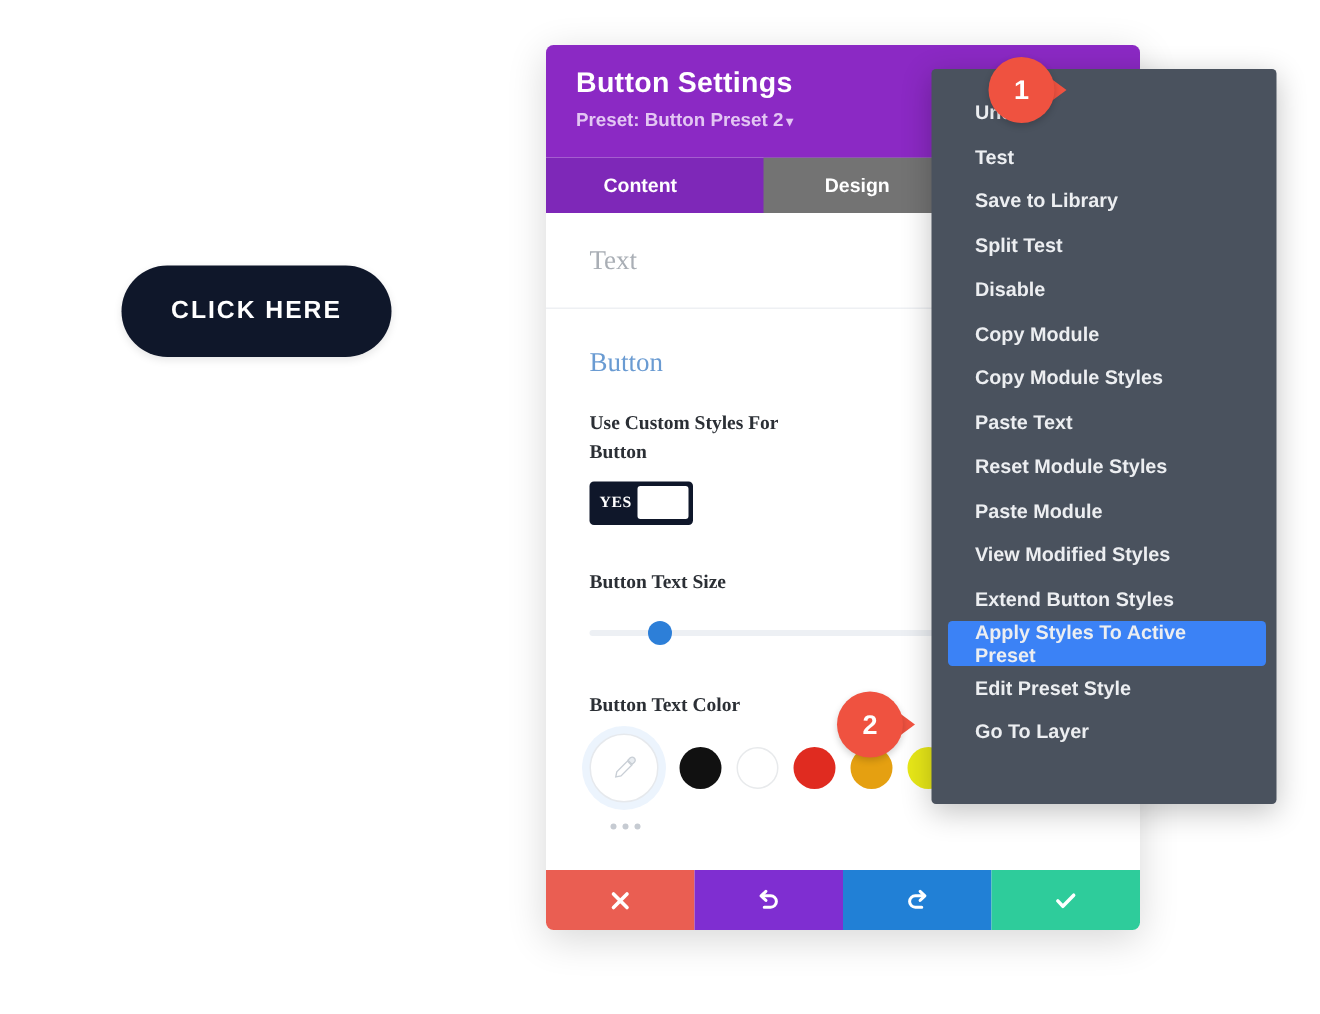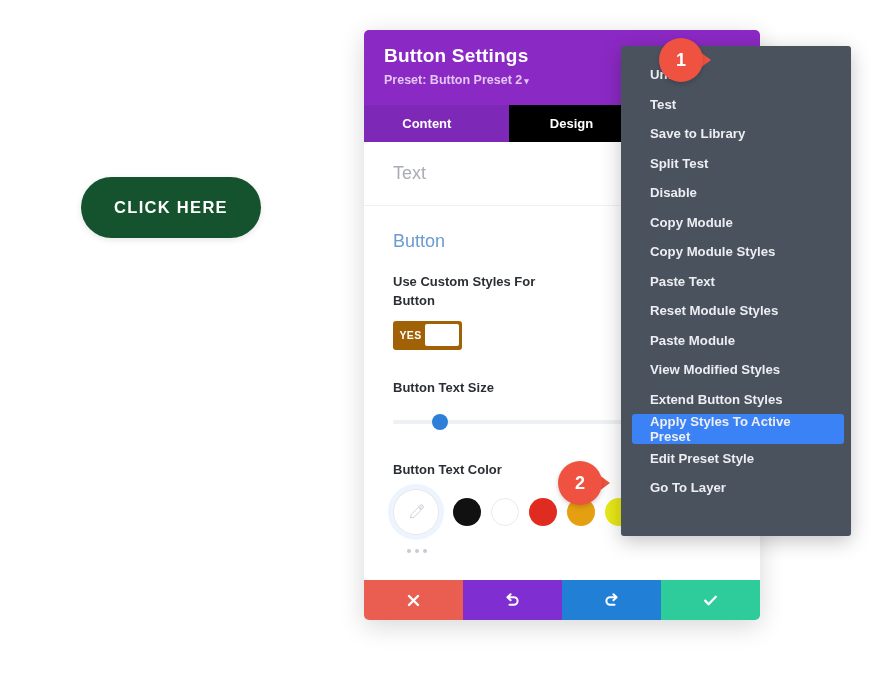--- a/index.html
+++ b/index.html
@@ -8,21 +8,21 @@
     background: #ffffff;
     font-family: "Liberation Sans", sans-serif;
     overflow: hidden;
   }
   #stage { position: relative; width: 880px; height: 676px; background: #fff; }
 
   
   .preview-btn {
     position: absolute; left: 81px; top: 177px;
     width: 180px; height: 61px;
-    background: #14532d;
+    background: #0f172a;
     border-radius: 31px;
     display: flex; align-items: center; justify-content: center;
     box-shadow: 0 2px 6px rgba(0,0,0,0.10);
     cursor: pointer;
   }
   .preview-btn span {
     color: #ffffff; font-size: 16.5px; font-weight: bold;
     letter-spacing: 1.3px;
   }
 
@@ -60,43 +60,43 @@
     cursor: pointer;
   }
   .kebab i { width: 3px; height: 3px; border-radius: 50%; background: #E8D4F6; display:block; }
 
   
   .tabs { display: flex; height: 37px; background: #7E28B8; }
   .tab {
     flex: 1; display: flex; align-items: center; justify-content: center;
     color: #ffffff; font-size: 13px; font-weight: bold; cursor: pointer;
   }
-  .tab.active { background: #000000; color: #ffffff; margin-left: 19px; }
-
-  
-  .modal-body { height: 440px; background: #fff; position: relative; }
+  .tab.active { background: #737373; color: #ffffff; margin-left: 19px; }
+
+  
+  .modal-body { height: 440px; background: #fff; position: relative; font-family: Liberation Serif, serif; }
   .field-text {
     height: 64px; display: flex; align-items: center;
     padding-left: 29px; border-bottom: 1px solid #eef0f3;
   }
   .field-text span { color: #A9AEB5; font-size: 18px; }
 
   .section { padding: 25px 29px 0 29px; }
   .section-title {
     color: #6A9BD2; font-size: 18px; margin-bottom: 21px;
     font-weight: normal;
   }
   .ctrl-label {
     color: #2B2F35; font-size: 13px; font-weight: bold;
     line-height: 1.45; margin-bottom: 10px; max-width: 160px;
   }
 
   
   .toggle {
-    width: 69px; height: 29px; background: #a16207;
+    width: 69px; height: 29px; background: #0f172a;
     border-radius: 3px; display: flex; align-items: center;
     padding: 3px; cursor: pointer;
   }
   .toggle-label {
     color: #fff; font-size: 10.5px; font-weight: bold;
     flex: 1; text-align: center; letter-spacing: .4px;
   }
   .toggle-knob { width: 34px; height: 22px; background: #fff; border-radius: 2px; }
 
   

